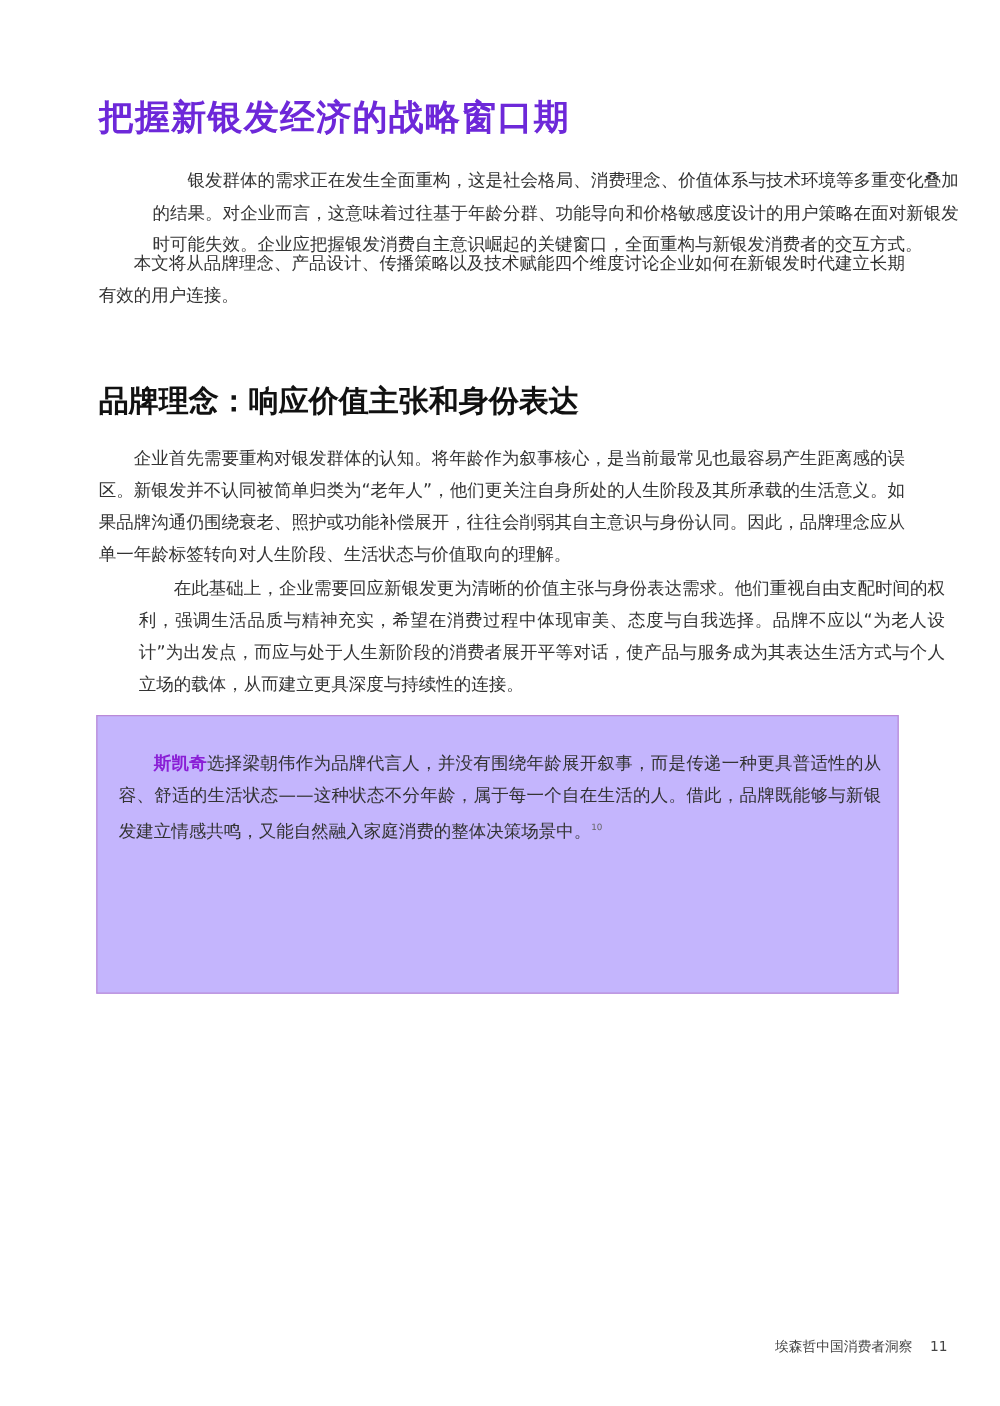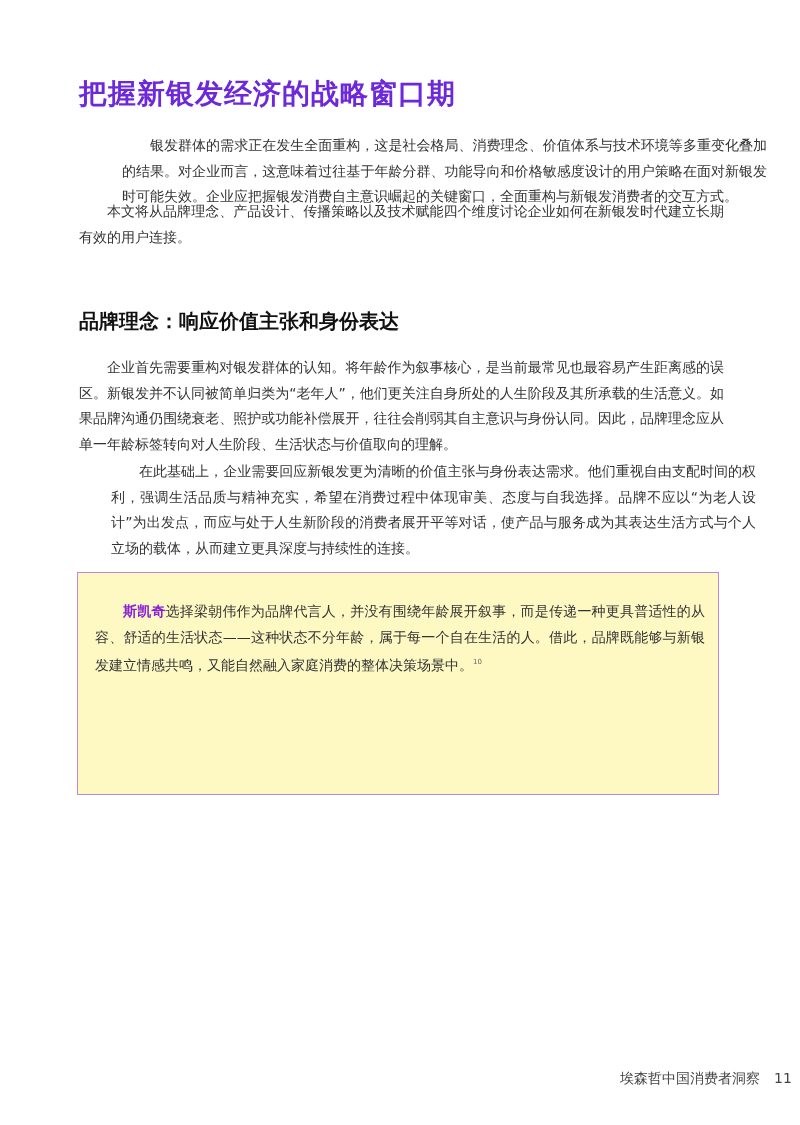--- a/index.html
+++ b/index.html
@@ -3,27 +3,27 @@
 <meta charset="utf-8">
 <style>
   html, body { margin: 0; padding: 0; background: #ffffff; }
   body { width: 800px; height: 1125px; position: relative; overflow: hidden;
          font-family: "DejaVu Sans", "Liberation Sans", sans-serif; color: #2b2b2b; }
   .page-title { position: absolute; left: 79px; top: 76px; margin: 0;
                 font-size: 28px; font-weight: bold; color: #6d28d9; letter-spacing: 1px; line-height: 36px; }
   .para { position: absolute; left: 79px; width: 645px; margin: 0;
           font-size: 14px; line-height: 25.5px; text-indent: 28px; color: #333; text-align: justify; }
   .section-title { position: absolute; left: 79px; top: 306px; margin: 0;
-                   font-size: 20px; font-weight: bold; color: #111; line-height: 30px; }
+                   font-size: 24px; font-weight: bold; color: #111; line-height: 30px; }
   .callout { position: absolute; left: 77px; top: 572px; width: 642px; height: 223px;
-             background: #fef9c3; border: 1.5px solid #b98ad8; box-sizing: border-box; }
+             background: #c4b5fd; border: 1.5px solid #b98ad8; box-sizing: border-box; }
   .callout .para { position: absolute; left: 17px; width: 610px; }
   .brand { color: #8a1fd6; font-weight: bold; }
   sup { font-size: 7px; color: #666; vertical-align: super; }
-  .footer { position: absolute; top: 1070px; left: 620px; font-size: 14px; color: #444; }
+  .footer { position: absolute; top: 1070px; left: 620px; font-size: 11px; color: #444; }
   .footer .page-num { margin-left: 14px; }
 </style>
 </head>
 <body>
 
 <h1 class="page-title">把握新银发经济的战略窗口期</h1>
 
 <p class="para" style="top:133px;margin-left:43px;">银发群体的需求正在发生全面重构，这是社会格局、消费理念、价值体系与技术环境等多重变化叠加的结果。对企业而言，这意味着过往基于年龄分群、功能导向和价格敏感度设计的用户策略在面对新银发时可能失效。企业应把握银发消费自主意识崛起的关键窗口，全面重构与新银发消费者的交互方式。</p>
 <p class="para" style="top:199px;font-family:Liberation Serif, serif;">本文将从品牌理念、产品设计、传播策略以及技术赋能四个维度讨论企业如何在新银发时代建立长期有效的用户连接。</p>
 

